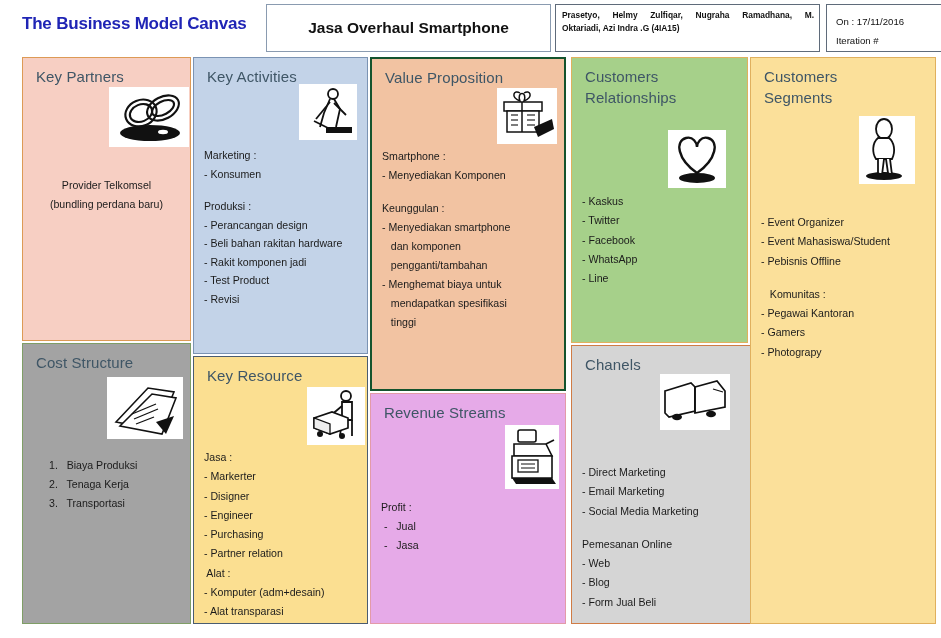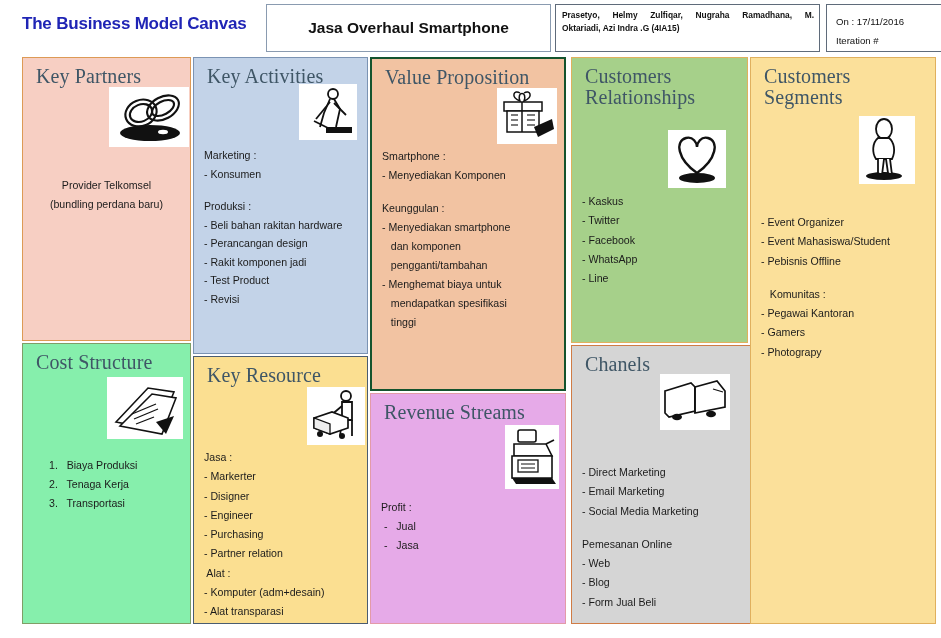--- a/index.html
+++ b/index.html
@@ -65,26 +65,25 @@
   }
 
   
   #grid { position: absolute; left: 0; top: 0; width: 941px; height: 638px; }
 
   .panel {
     position: absolute;
     overflow: hidden;
   }
   .panel-title {
-    font-size: 20px;
+    font-size: 15px;
     color: #3f5666;
     line-height: 21px;
     letter-spacing: 0.1px;
     white-space: pre-line;
-    font-family: Liberation Serif, serif;
   }
   .panel-body {
     font-size: 10.6px;
     color: #1b1b1b;
     line-height: 18.8px;
   }
   .panel-body .ln { white-space: pre; }
   .panel-body .blank { height: 14px; }
 
   
@@ -96,21 +95,21 @@
   }
   .clip svg { display: block; }
 
   
   #p-key-partners {
     left: 14px; top: 57px; width: 169px; height: 284px;
     background: #f7cfc3; border: 1px solid #dd9a55;
   }
   #p-cost-structure {
     left: 14px; top: 343px; width: 169px; height: 281px;
-    background: #86efac; border: 1px solid #7f9e66;
+    background: #a3a3a3; border: 1px solid #7f9e66;
   }
   #p-key-activities {
     left: 185px; top: 57px; width: 175px; height: 297px;
     background: #c3d3e8; border: 1px solid #7b93b3;
   }
   #p-key-resource {
     left: 185px; top: 356px; width: 175px; height: 268px;
     background: #fbdf91; border: 1px solid #4a5c70;
   }
   #p-value-prop {
@@ -222,22 +221,22 @@
           </g>
           <path d="M26 42 L52 42 L52 48 L26 48 Z" fill="#111"></path>
           <path d="M14 36 L30 44" stroke="#111" stroke-width="1.6" fill="none"></path>
         </svg>
       </div>
       <div class="panel-body" style="position:absolute; left:10px; top:88px; line-height:18.5px;">
         <div class="ln">Marketing :</div>
         <div class="ln">- Konsumen</div>
         <div class="blank"></div>
         <div class="ln">Produksi :</div>
+        <div class="ln">- Perancangan design</div>
         <div class="ln">- Beli bahan rakitan hardware</div>
-        <div class="ln">- Perancangan design</div>
         <div class="ln">- Rakit komponen jadi</div>
         <div class="ln">- Test Product</div>
         <div class="ln">- Revisi</div>
       </div>
     </div>
 
     <div class="panel" id="p-key-resource">
       <div class="pad">
         <div class="panel-title">Key Resource</div>
       </div>

